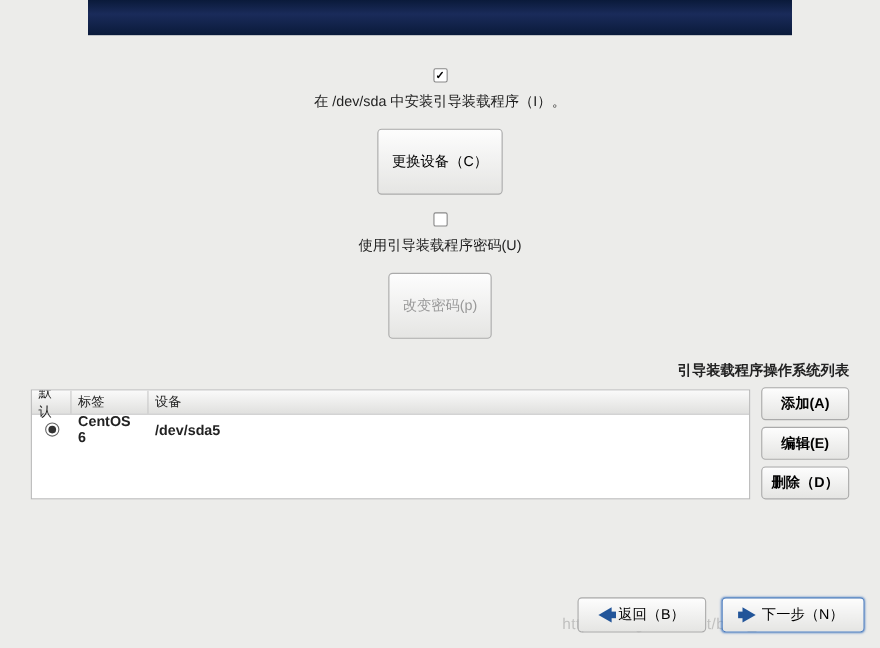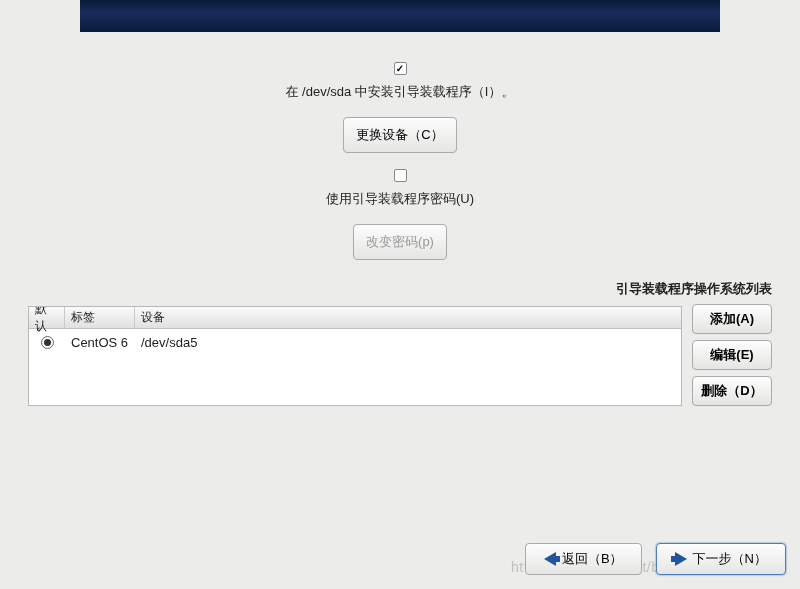--- a/index.html
+++ b/index.html
@@ -48,21 +48,21 @@
     }
     .checkbox.checked::after {
       content: "✓";
       color: #000;
       font-weight: bold;
     }
     .btn {
       background: linear-gradient(to bottom, #fdfdfd, #e5e5e3);
       border: 1px solid #aaa;
       border-radius: 4px;
-      padding: 8px 12px;
+      padding: 20px 12px;
       font-size: 13px;
       cursor: pointer;
       display: inline-flex;
       align-items: center;
       gap: 6px;
       white-space: nowrap;
     }
     .btn:disabled, .btn.disabled {
       color: #999;
       cursor: default;
@@ -106,20 +106,21 @@
       align-items: center;
     }
     .th-default { width: 36px; }
     .th-label { width: 70px; }
     .th-device { flex: 1; border-right: none; }
     .table-row {
       display: flex;
       align-items: center;
       padding: 4px 0;
       height: 26px;
+      font-weight: bold;
     }
     .td {
       padding: 0 6px;
       font-size: 13px;
     }
     .td-default { width: 36px; display: flex; justify-content: center; }
     .td-label { width: 70px; }
     .td-device { flex: 1; }
     .radio {
       width: 13px;

